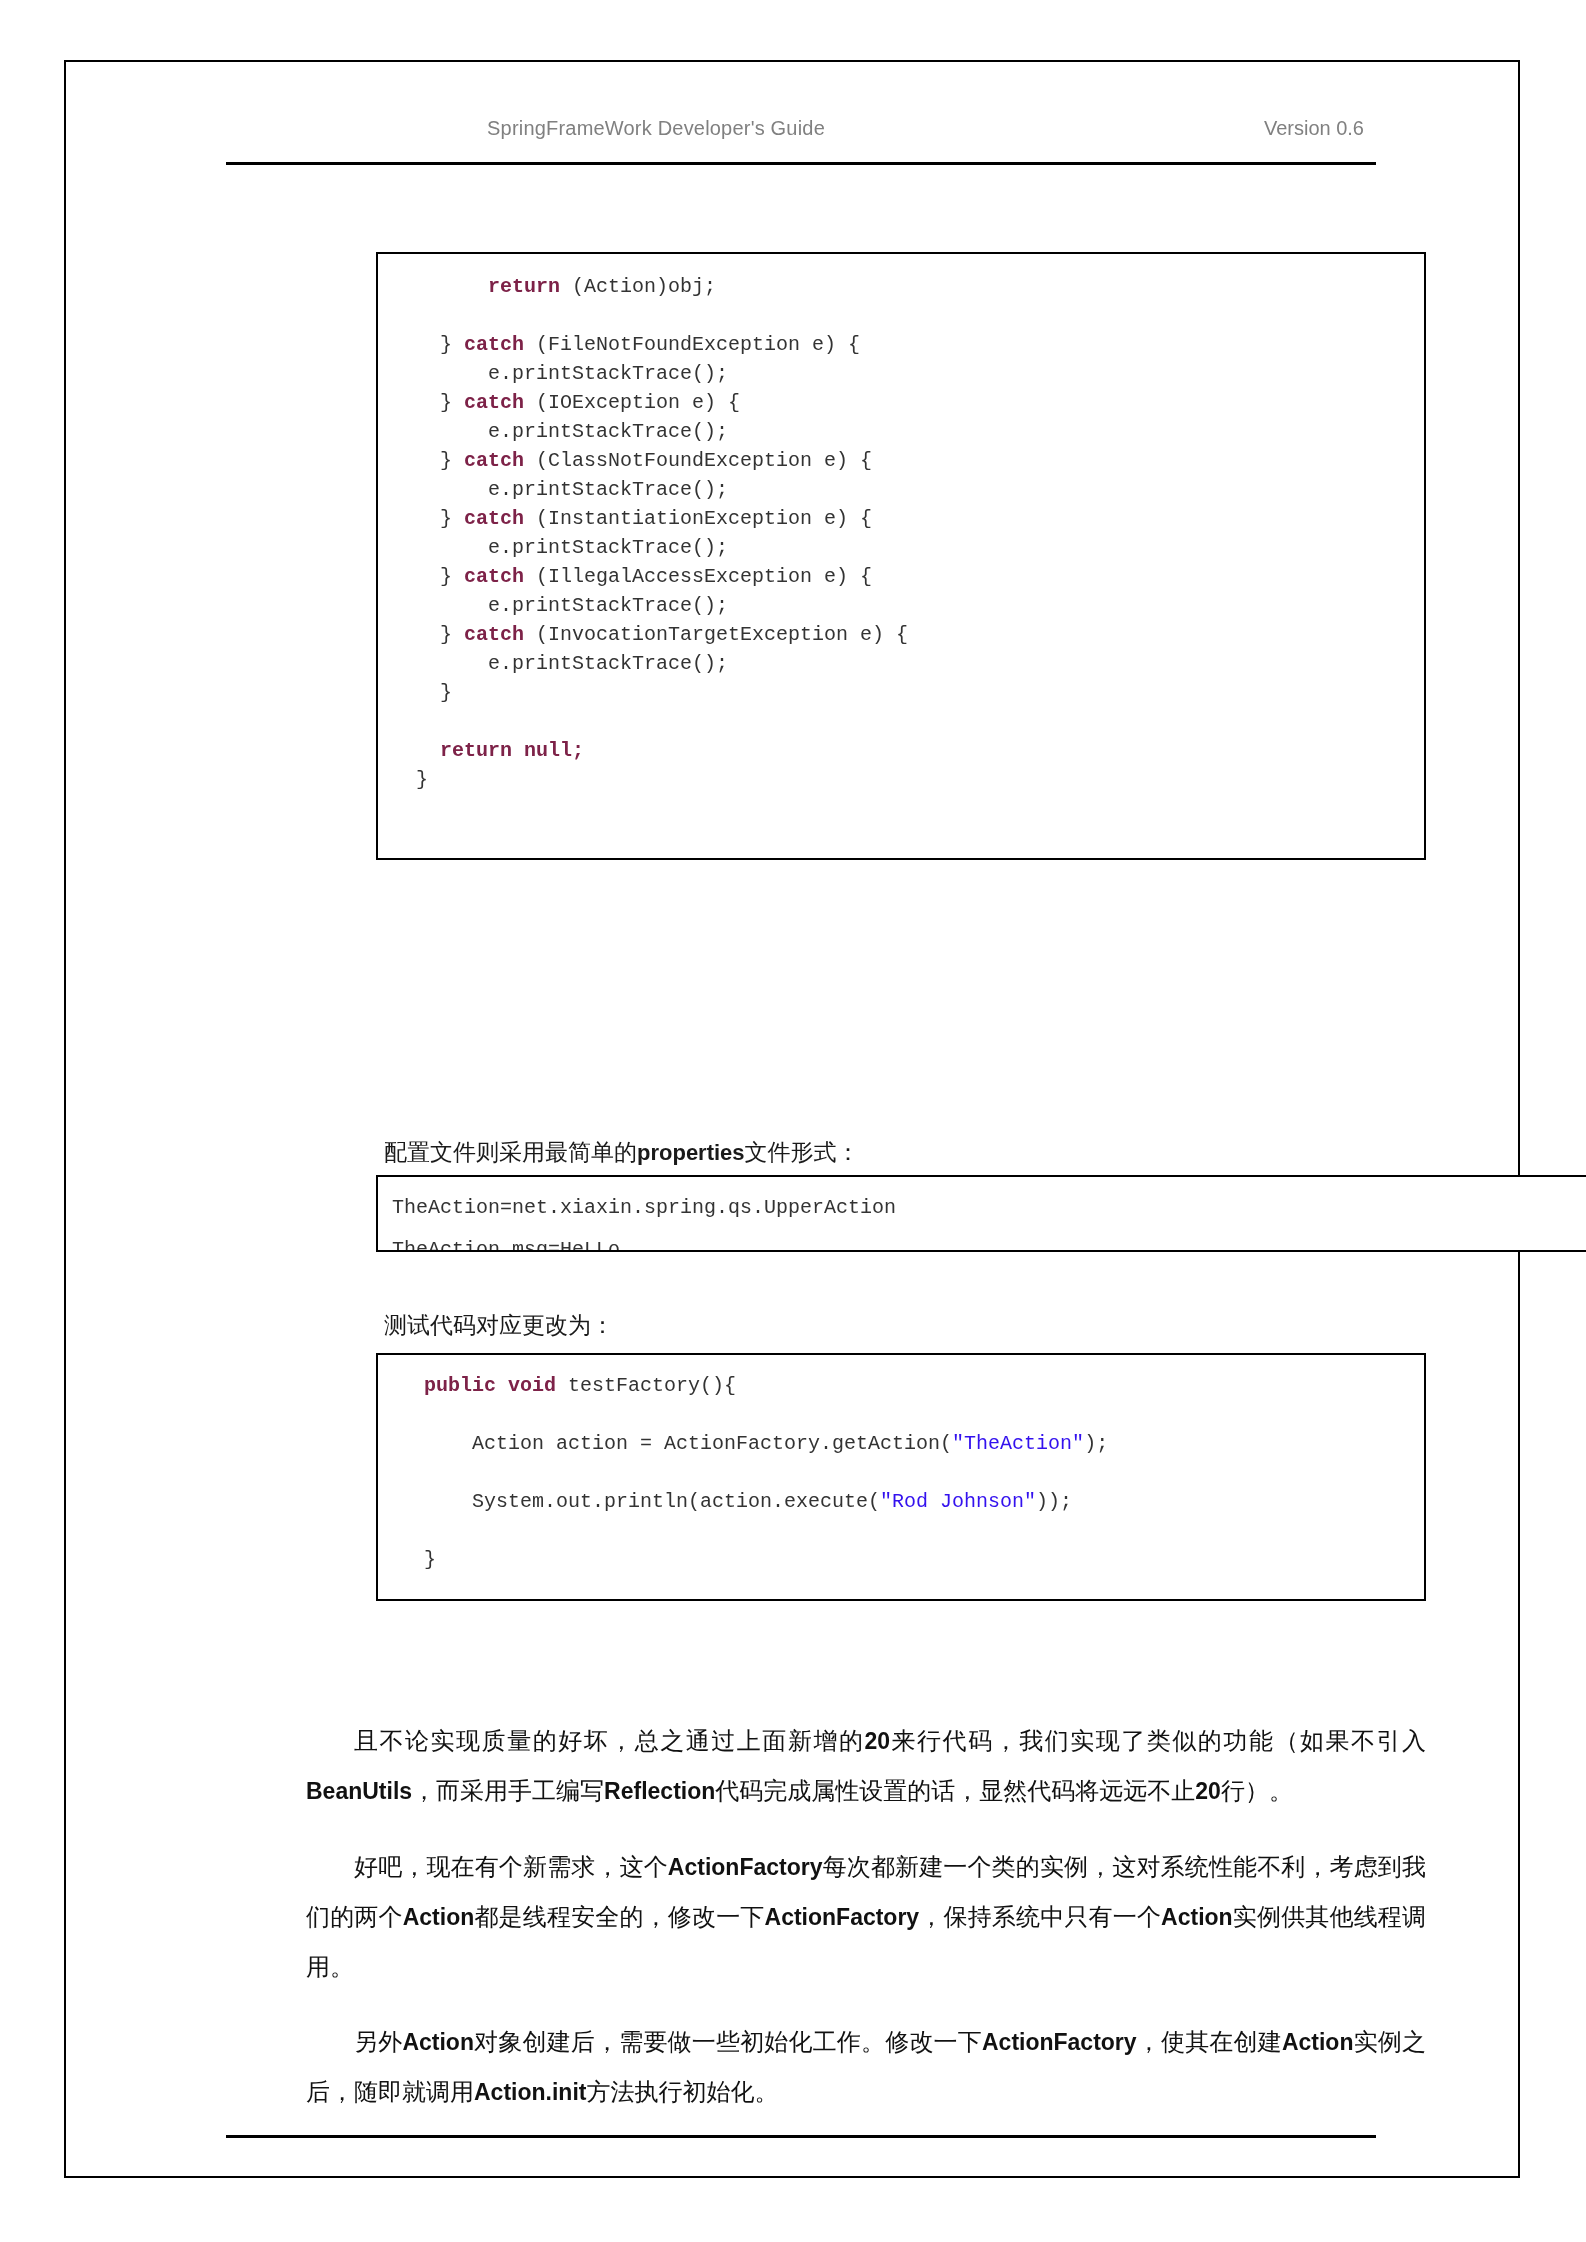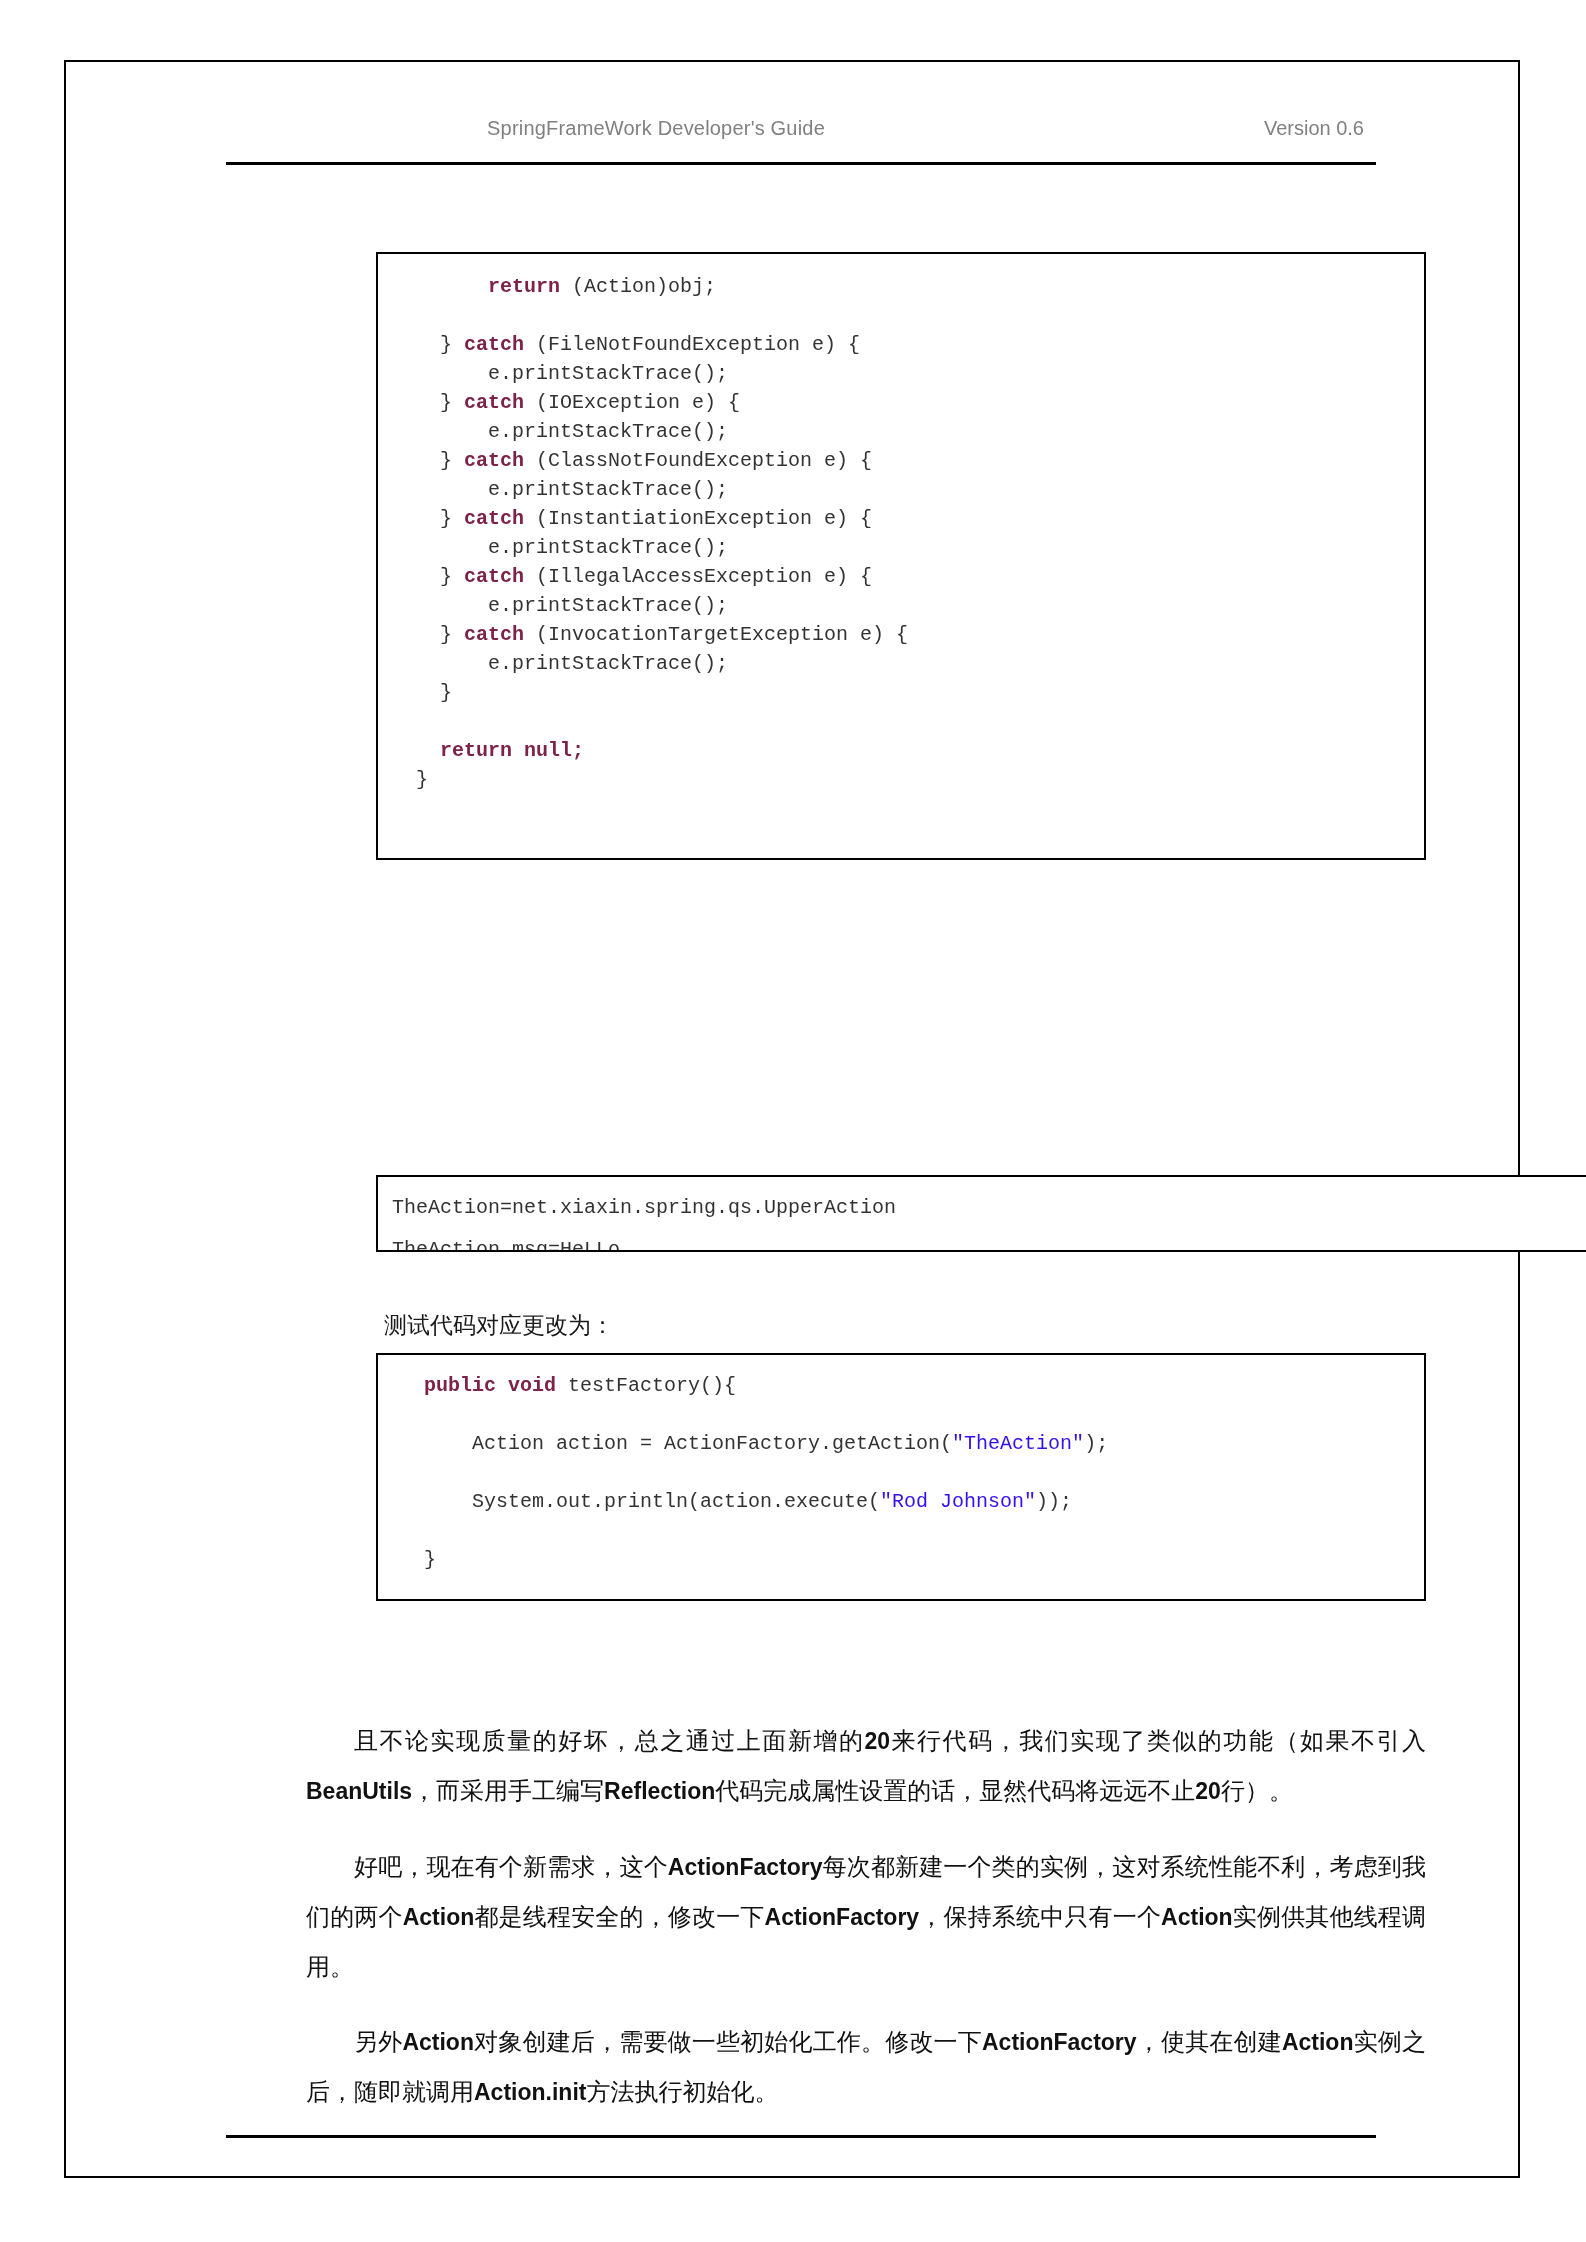--- a/index.html
+++ b/index.html
@@ -194,20 +194,21 @@
 <div id="page">
 
   <div id="header">
     <div class="hdr-title">SpringFrameWork Developer's Guide</div>
     <div class="hdr-version">Version 0.6</div>
   </div>
   <div id="header-rule"></div>
 
   <div class="codebox" id="codebox-factory"><span class="code-line"><span>        </span><span class="kw">return</span><span> (Action)obj;</span></span><span class="code-line">&nbsp;</span><span class="code-line"><span>    } </span><span class="kw">catch</span><span> (FileNotFoundException e) {</span></span><span class="code-line"><span>        e.printStackTrace();</span></span><span class="code-line"><span>    } </span><span class="kw">catch</span><span> (IOException e) {</span></span><span class="code-line"><span>        e.printStackTrace();</span></span><span class="code-line"><span>    } </span><span class="kw">catch</span><span> (ClassNotFoundException e) {</span></span><span class="code-line"><span>        e.printStackTrace();</span></span><span class="code-line"><span>    } </span><span class="kw">catch</span><span> (InstantiationException e) {</span></span><span class="code-line"><span>        e.printStackTrace();</span></span><span class="code-line"><span>    } </span><span class="kw">catch</span><span> (IllegalAccessException e) {</span></span><span class="code-line"><span>        e.printStackTrace();</span></span><span class="code-line"><span>    } </span><span class="kw">catch</span><span> (InvocationTargetException e) {</span></span><span class="code-line"><span>        e.printStackTrace();</span></span><span class="code-line"><span>    }</span></span><span class="code-line">&nbsp;</span><span class="code-line"><span>    </span><span class="kw">return null;</span></span><span class="code-line"><span>  }</span></span></div>
 
+  <div class="caption" id="caption-props"><span>配置文件则采用最简单的</span><b>properties</b><span>文件形式：</span></div>
 
   <div class="codebox" id="codebox-props"><span class="code-line"><span>TheAction=net.xiaxin.spring.qs.UpperAction</span></span><span class="code-line"><span>TheAction_msg=HeLLo</span></span></div>
 
   <div class="caption" id="caption-test">测试代码对应更改为：</div>
 
   <div class="codebox" id="codebox-test"><span class="code-line"><span>  </span><span class="kw">public void</span><span> testFactory(){</span></span><span class="code-line">&nbsp;</span><span class="code-line"><span>      Action action = ActionFactory.getAction(</span><span class="str">"TheAction"</span><span>);</span></span><span class="code-line">&nbsp;</span><span class="code-line"><span>      System.out.println(action.execute(</span><span class="str">"Rod Johnson"</span><span>));</span></span><span class="code-line">&nbsp;</span><span class="code-line"><span>  }</span></span></div>
 
   <div class="para" id="para-1"><span>且不论实现质量的好坏，总之通过上面新增的</span><b>20</b><span>来行代码，我们实现了类似的功能（如果不引入</span><b>BeanUtils</b><span>，而采用手工编写</span><b>Reflection</b><span>代码完成属性设置的话，显然代码将远远不止</span><b>20</b><span>行）。</span></div>
   <div class="para" id="para-3"><span>另外</span><b>Action</b><span>对象创建后，需要做一些初始化工作。修改一下</span><b>ActionFactory</b><span>，使其在创建</span><b>Action</b><span>实例之后，随即就调用</span><b>Action.init</b><span>方法执行初始化。</span></div>
   <div class="para" id="para-2"><span>好吧，现在有个新需求，这个</span><b>ActionFactory</b><span>每次都新建一个类的实例，这对系统性能不利，考虑到我们的两个</span><b>Action</b><span>都是线程安全的，修改一下</span><b>ActionFactory</b><span>，保持系统中只有一个</span><b>Action</b><span>实例供其他线程调用。</span></div>

